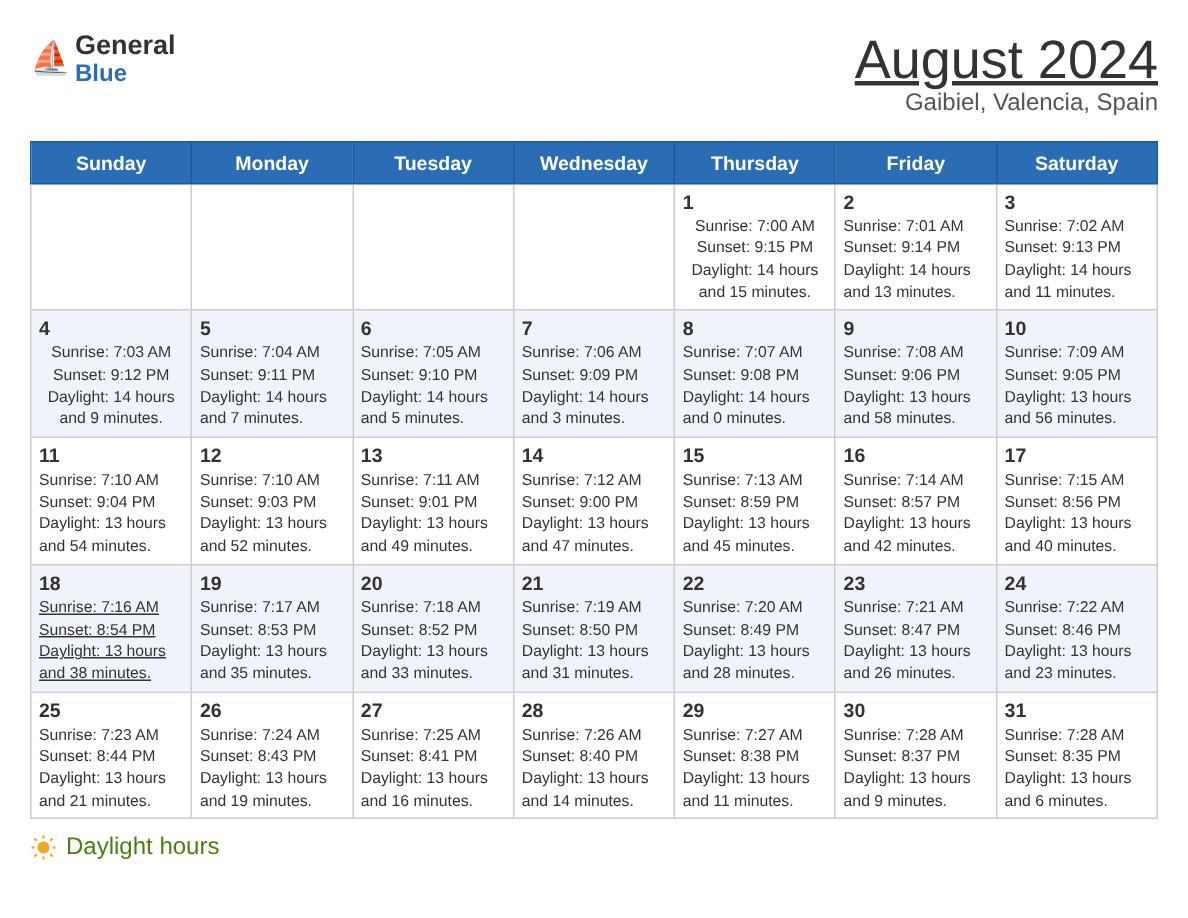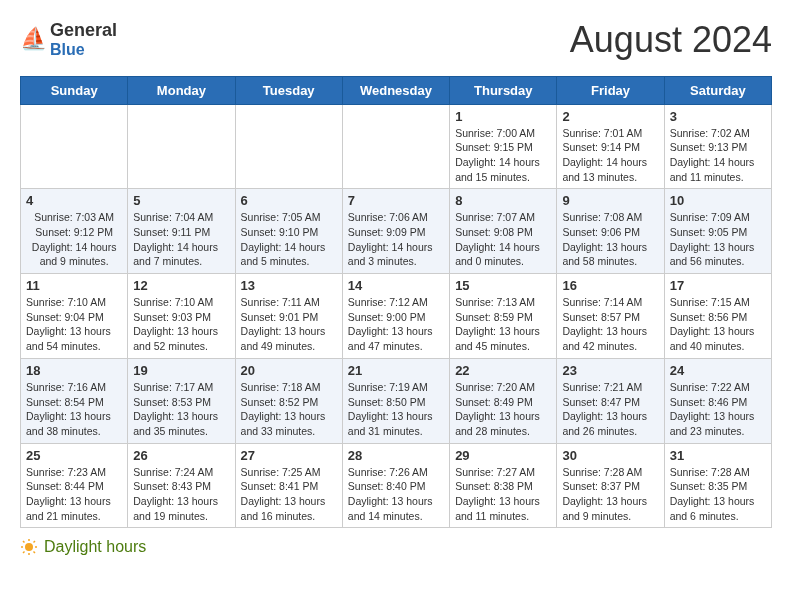--- a/index.html
+++ b/index.html
@@ -36,20 +36,21 @@
       margin-right: 2px;
     }
     .title-block {
       text-align: right;
     }
     .month-title {
       font-size: 36px;
       font-weight: normal;
       color: #333;
       line-height: 1.1;
+      text-decoration: underline;
     }
     .location-title {
       font-size: 16px;
       color: #555;
     }
     .calendar-table {
       width: 100%;
       border-collapse: collapse;
       font-size: 11px;
     }
@@ -109,20 +110,21 @@
     <svg class="logo-icon" viewBox="0 0 28 28">
       <text x="0" y="20" font-size="22" fill="#2a6db5">⛵</text>
     </svg>
     <div>
       <span class="logo-text-general">General</span><br>
       <span class="logo-text-blue">Blue</span>
     </div>
   </div>
   <div class="title-block">
     <div class="month-title">August 2024</div>
+    <div class="location-title">Gaibiel, Valencia, Spain</div>
   </div>
 </div>
 
 <table class="calendar-table">
   <thead>
     <tr id="header-row">
         <th>Sunday</th>
         <th>Monday</th>
         <th>Tuesday</th>
         <th>Wednesday</th>
@@ -132,21 +134,21 @@
       </tr>
   </thead>
   <tbody id="calendar-body">
       <tr>
         <td class="empty-cell"></td>
         <td class="empty-cell"></td>
         <td class="empty-cell"></td>
         <td class="empty-cell"></td>
         <td>
           <span class="day-number">1</span>
-          <div class="day-info" style="white-space: pre-line;">Sunrise: 7:00 AM
+          <div class="day-info" style="white-space: pre-line; text-align: center;">Sunrise: 7:00 AM
 Sunset: 9:15 PM
 Daylight: 14 hours
 and 15 minutes.</div>
         </td>
         <td>
           <span class="day-number">2</span>
           <div class="day-info" style="white-space: pre-line;">Sunrise: 7:01 AM
 Sunset: 9:14 PM
 Daylight: 14 hours
 and 13 minutes.</div>
@@ -257,21 +259,21 @@
           <span class="day-number">17</span>
           <div class="day-info" style="white-space: pre-line;">Sunrise: 7:15 AM
 Sunset: 8:56 PM
 Daylight: 13 hours
 and 40 minutes.</div>
         </td>
       </tr>
       <tr>
         <td>
           <span class="day-number">18</span>
-          <div class="day-info" style="white-space: pre-line;">Sunrise: 7:16 AM
+          <div class="day-info" style="white-space: pre-line; text-decoration: underline;">Sunrise: 7:16 AM
 Sunset: 8:54 PM
 Daylight: 13 hours
 and 38 minutes.</div>
         </td>
         <td>
           <span class="day-number">19</span>
           <div class="day-info" style="white-space: pre-line;">Sunrise: 7:17 AM
 Sunset: 8:53 PM
 Daylight: 13 hours
 and 35 minutes.</div>

